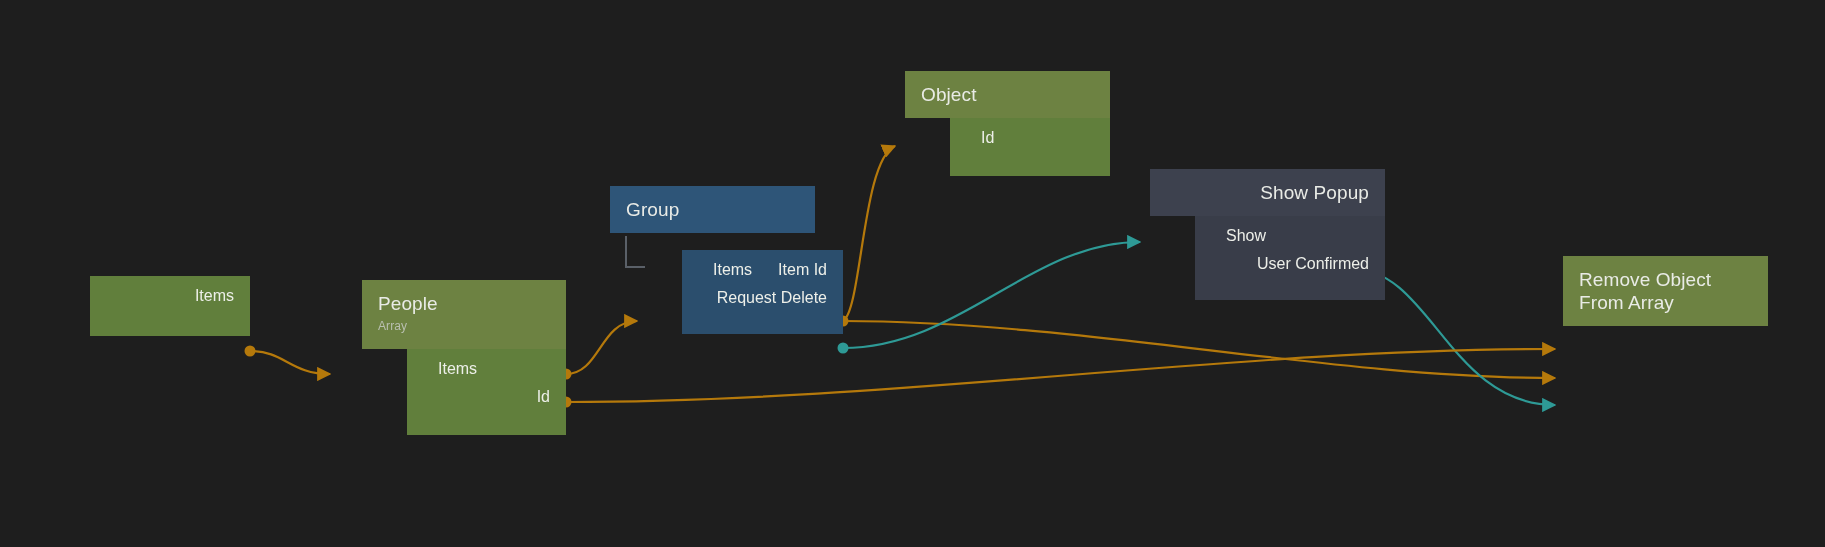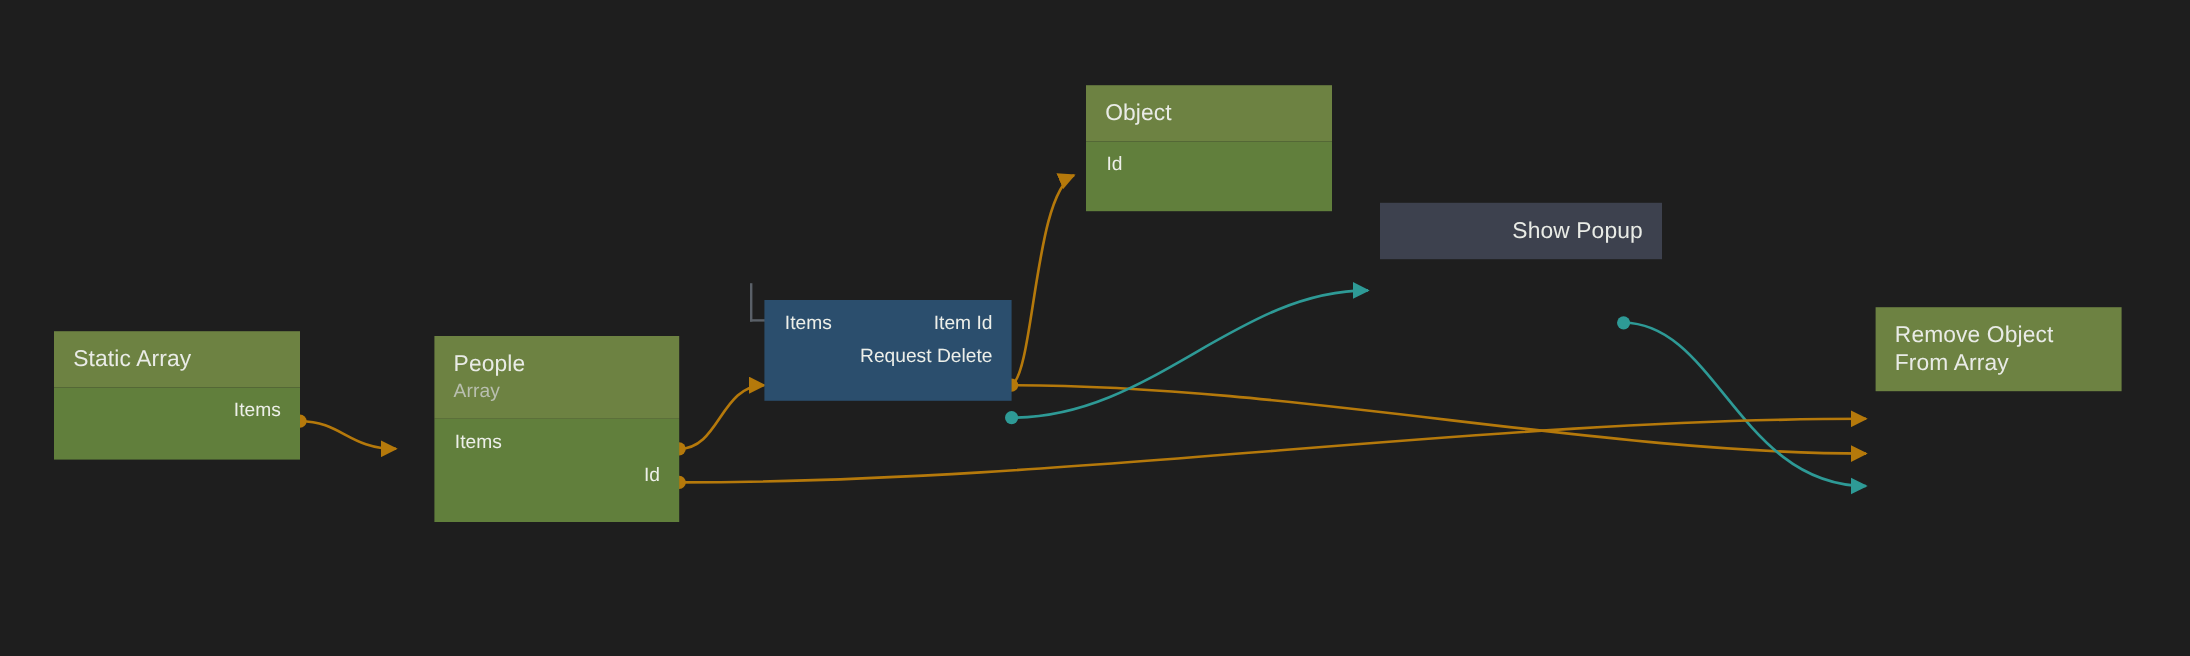--- a/index.html
+++ b/index.html
@@ -30,29 +30,30 @@
   .node-header {
     box-sizing: border-box;
     padding: 12px 16px 12px 16px;
     color: #e9ebe6;
     font-size: 19px;
     line-height: 23px;
     letter-spacing: .1px;
   }
   .node-subtitle {
     display: block;
-    font-size: 16px;
+    font-size: 12px;
     line-height: 21px;
     color: #b9bfb0;
     margin-top: 1px;
   }
   .node-body {
     box-sizing: border-box;
     position: relative;
-    padding: 6px 0 12px 1px;
+    padding: 6px 0 12px 15px;
+    margin-left: 45px;
   }
   .port-row {
     position: relative;
     height: 28px;
     display: flex;
     align-items: center;
     padding: 0 16px;
     box-sizing: border-box;
   }
   .port-row.out { justify-content: flex-end; }
@@ -125,23 +126,20 @@
       <circle cx="1353" cy="269" r="5.5" fill="#2e9a96"></circle>
     </g>
 
     <g>
       <path d="M 566 402 C 900 402 1230 349 1555 349" fill="none" stroke="#b5790b" stroke-width="2.2" marker-end="url(#arrow-data)"></path>
       <circle cx="566" cy="402" r="5.5" fill="#b5790b"></circle>
     </g>
   </svg>
 
   <div class="node n-green" style="left:45px; top:276px; width:205px;">
-    <div class="node-header">
-      <span>Static Array</span>
-    </div>
     <div class="node-body">
       <div class="port-row out">
         <span class="port-label">Items</span>
       </div>
       <div style="height:14px"></div>
     </div>
   </div>
 
   <div class="node n-green" style="left:362px; top:280px; width:204px;">
     <div class="node-header">
@@ -152,20 +150,25 @@
       <div class="port-row">
         <span class="port-label">Items</span>
       </div>
       <div class="port-row out">
         <span class="port-label">Id</span>
       </div>
       <div style="height:12px"></div>
     </div>
   </div>
 
+  <div class="node n-group" style="left:610px; top:186px; width:205px;">
+    <div class="node-header">
+      <span>Group</span>
+    </div>
+  </div>
   <div class="group-stem" style="left:625px; top:236px; width:20px; height:32px;"></div>
 
   <div class="node n-blue" style="left:637px; top:250px; width:206px;">
     <div class="node-body">
       <div class="port-row">
         <span class="port-label">Items</span>
         <span class="port-label" style="margin-left:auto;">Item Id</span>
       </div>
       <div class="port-row out">
         <span class="port-label">Request Delete</span>
@@ -183,20 +186,29 @@
         <span class="port-label">Id</span>
       </div>
       <div style="height:12px"></div>
     </div>
   </div>
 
   <div class="node n-slate" style="left:1150px; top:169px; width:235px;text-align:right;">
     <div class="node-header">
       <span>Show Popup</span>
     </div>
+    <div class="node-body">
+      <div class="port-row">
+        <span class="port-label">Show</span>
+      </div>
+      <div class="port-row out">
+        <span class="port-label">User Confirmed</span>
+      </div>
+      <div style="height:10px"></div>
+    </div>
   </div>
 
   <div class="node n-green" style="left:1563px; top:256px; width:205px;">
     <div class="node-header">
       <span>Remove Object From Array</span>
     </div>
   </div>
 
 </div>
 

